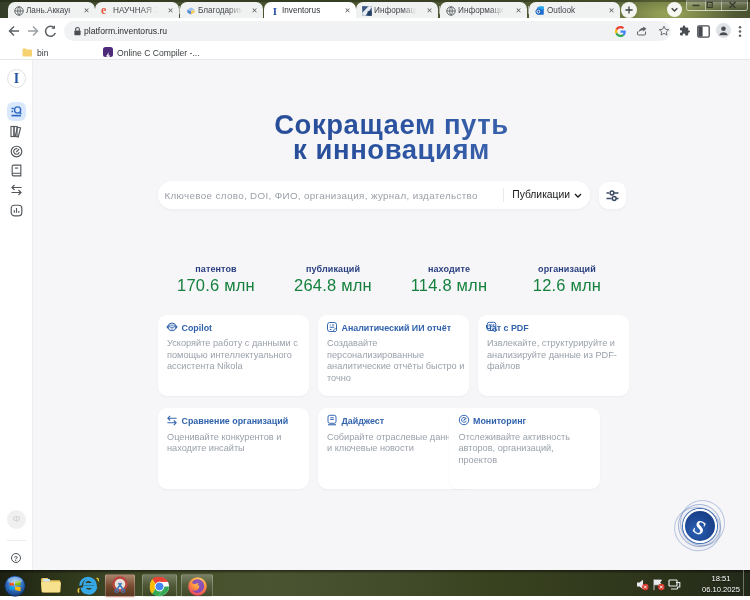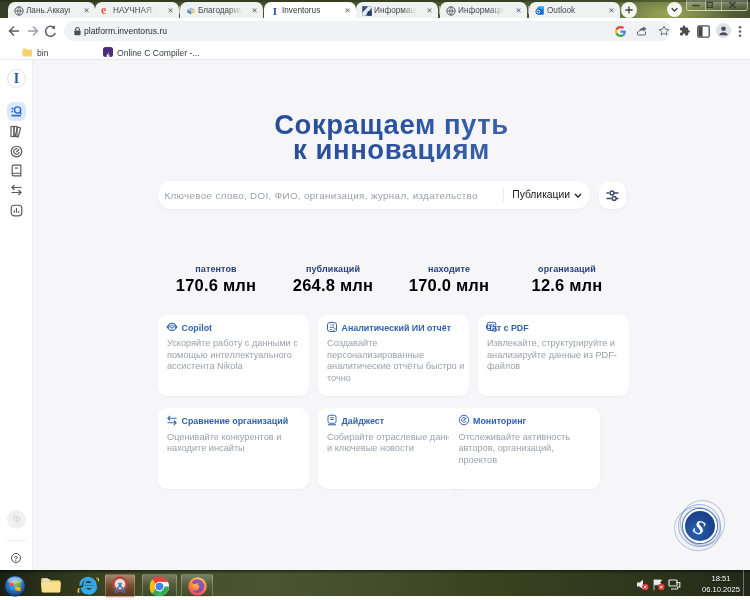--- a/index.html
+++ b/index.html
@@ -35,21 +35,21 @@
         background:linear-gradient(105deg,#26488f 15%,#2a52a0 50%,#5078bb 85%); -webkit-background-clip:text; background-clip:text; color:transparent; }
 
   #searchbar { position:absolute; left:158px; top:121px; width:432px; height:28px; background:#fff; border-radius:14px; box-shadow:0 1px 3px rgba(40,60,100,0.06); }
   #searchbar .ph { position:absolute; left:6.5px; top:8.5px; font-size:9.8px; letter-spacing:0.35px; color:#9ba1a9; }
   #searchbar .dd { position:absolute; right:20px; top:8px; font-size:10.3px; color:#17181a; font-weight:400; }
   #searchbar .vsep { position:absolute; left:345px; top:7px; width:1px; height:14px; background:#e8eaec; }
   #filterbtn { position:absolute; left:599px; top:122px; width:27px; height:27px; background:#fff; border-radius:9px; box-shadow:0 1px 3px rgba(40,60,100,0.06); }
 
   .stat { position:absolute; top:204px; width:120px; text-align:center; }
   .stat .lb { font-size:9px; font-weight:700; color:#293f80; letter-spacing:0.1px; }
-  .stat .num { font-size:16.5px; font-weight:700; color:#000000; margin-top:2px; letter-spacing:0.2px;text-align:center; }
+  .stat .num { font-size:16.5px; font-weight:400; color:#15803d; margin-top:2px; letter-spacing:0.2px;text-align:center; }
 
   .card { position:absolute; width:151px; height:81px; background:#fff; border-radius:9px; box-shadow:0 1px 2px rgba(60,70,90,0.05);text-decoration:underline; }
   .card .ttl { position:absolute; left:24px; top:0.5px; font-size:8.9px; font-weight:700; color:#3163ad; white-space:nowrap; }
   .card .ds { position:absolute; left:9.5px; top:23.5px; font-size:9.2px; line-height:11.7px; color:#9aa1ab; white-space:nowrap; }
 
   
   #fab { position:absolute; left:683px; top:449px; width:34px; height:34px; border-radius:50%;
          background:radial-gradient(circle at 38% 65%,#2a62b5 0%,#1c4490 55%,#143a7e 100%); border:2.5px solid #ffffff; box-shadow:0 0 0 1px #3f6cb5, 0 2px 6px rgba(30,60,120,0.25); }
   .ring { position:absolute; border-radius:50%; border:0.8px solid rgba(70,110,180,0.35); }
 
@@ -263,21 +263,21 @@
     <div class="stat" style="left:156px;">
         <div class="lb">патентов</div>
         <div class="num">170.6 млн</div>
       </div>
     <div class="stat" style="left:273px;">
         <div class="lb">публикаций</div>
         <div class="num">264.8 млн</div>
       </div>
     <div class="stat" style="left:389px;">
         <div class="lb">находите</div>
-        <div class="num">170.0 млн</div>
+        <div class="num">114.8 млн</div>
       </div>
     <div class="stat" style="left:507px;">
         <div class="lb">организаций</div>
         <div class="num">12.6 млн</div>
       </div>
 
     <div class="card" style="left:157.5px; top:254.5px;">
       <svg class="abs" style="left:8.5px; top:6px;" width="12" height="12" viewBox="0 0 24 24" fill="none" stroke="#3567b0" stroke-width="2">
         <circle cx="12" cy="11.8" r="7.8"></circle>
         <rect x="1.6" y="9.2" width="3" height="5.6" rx="1.5" fill="#3567b0" stroke="none"></rect>

